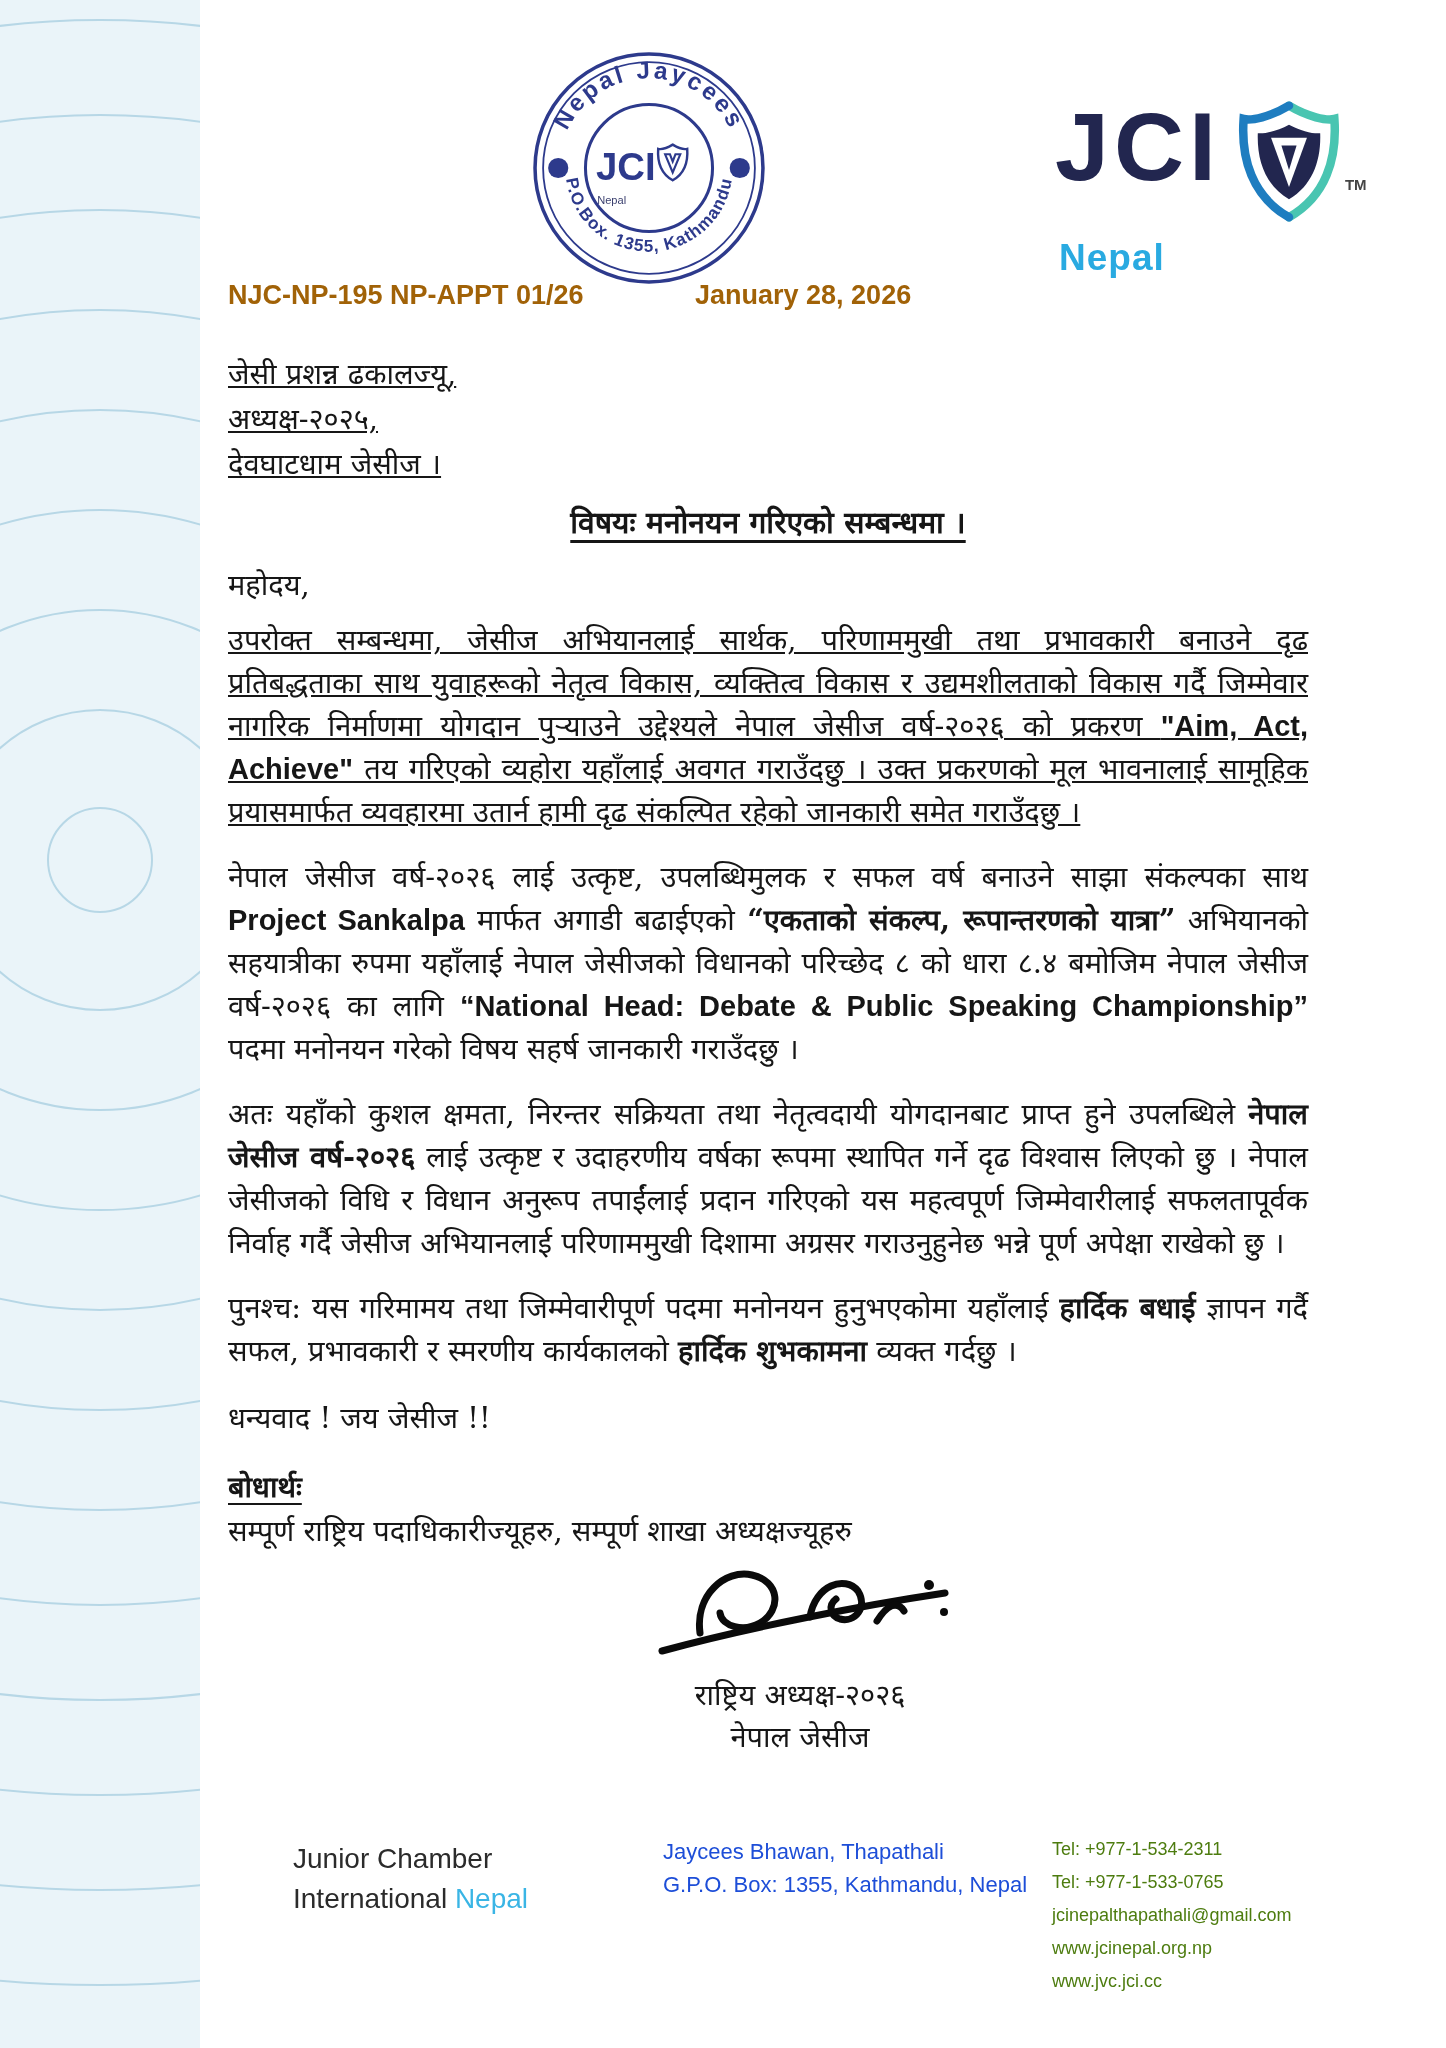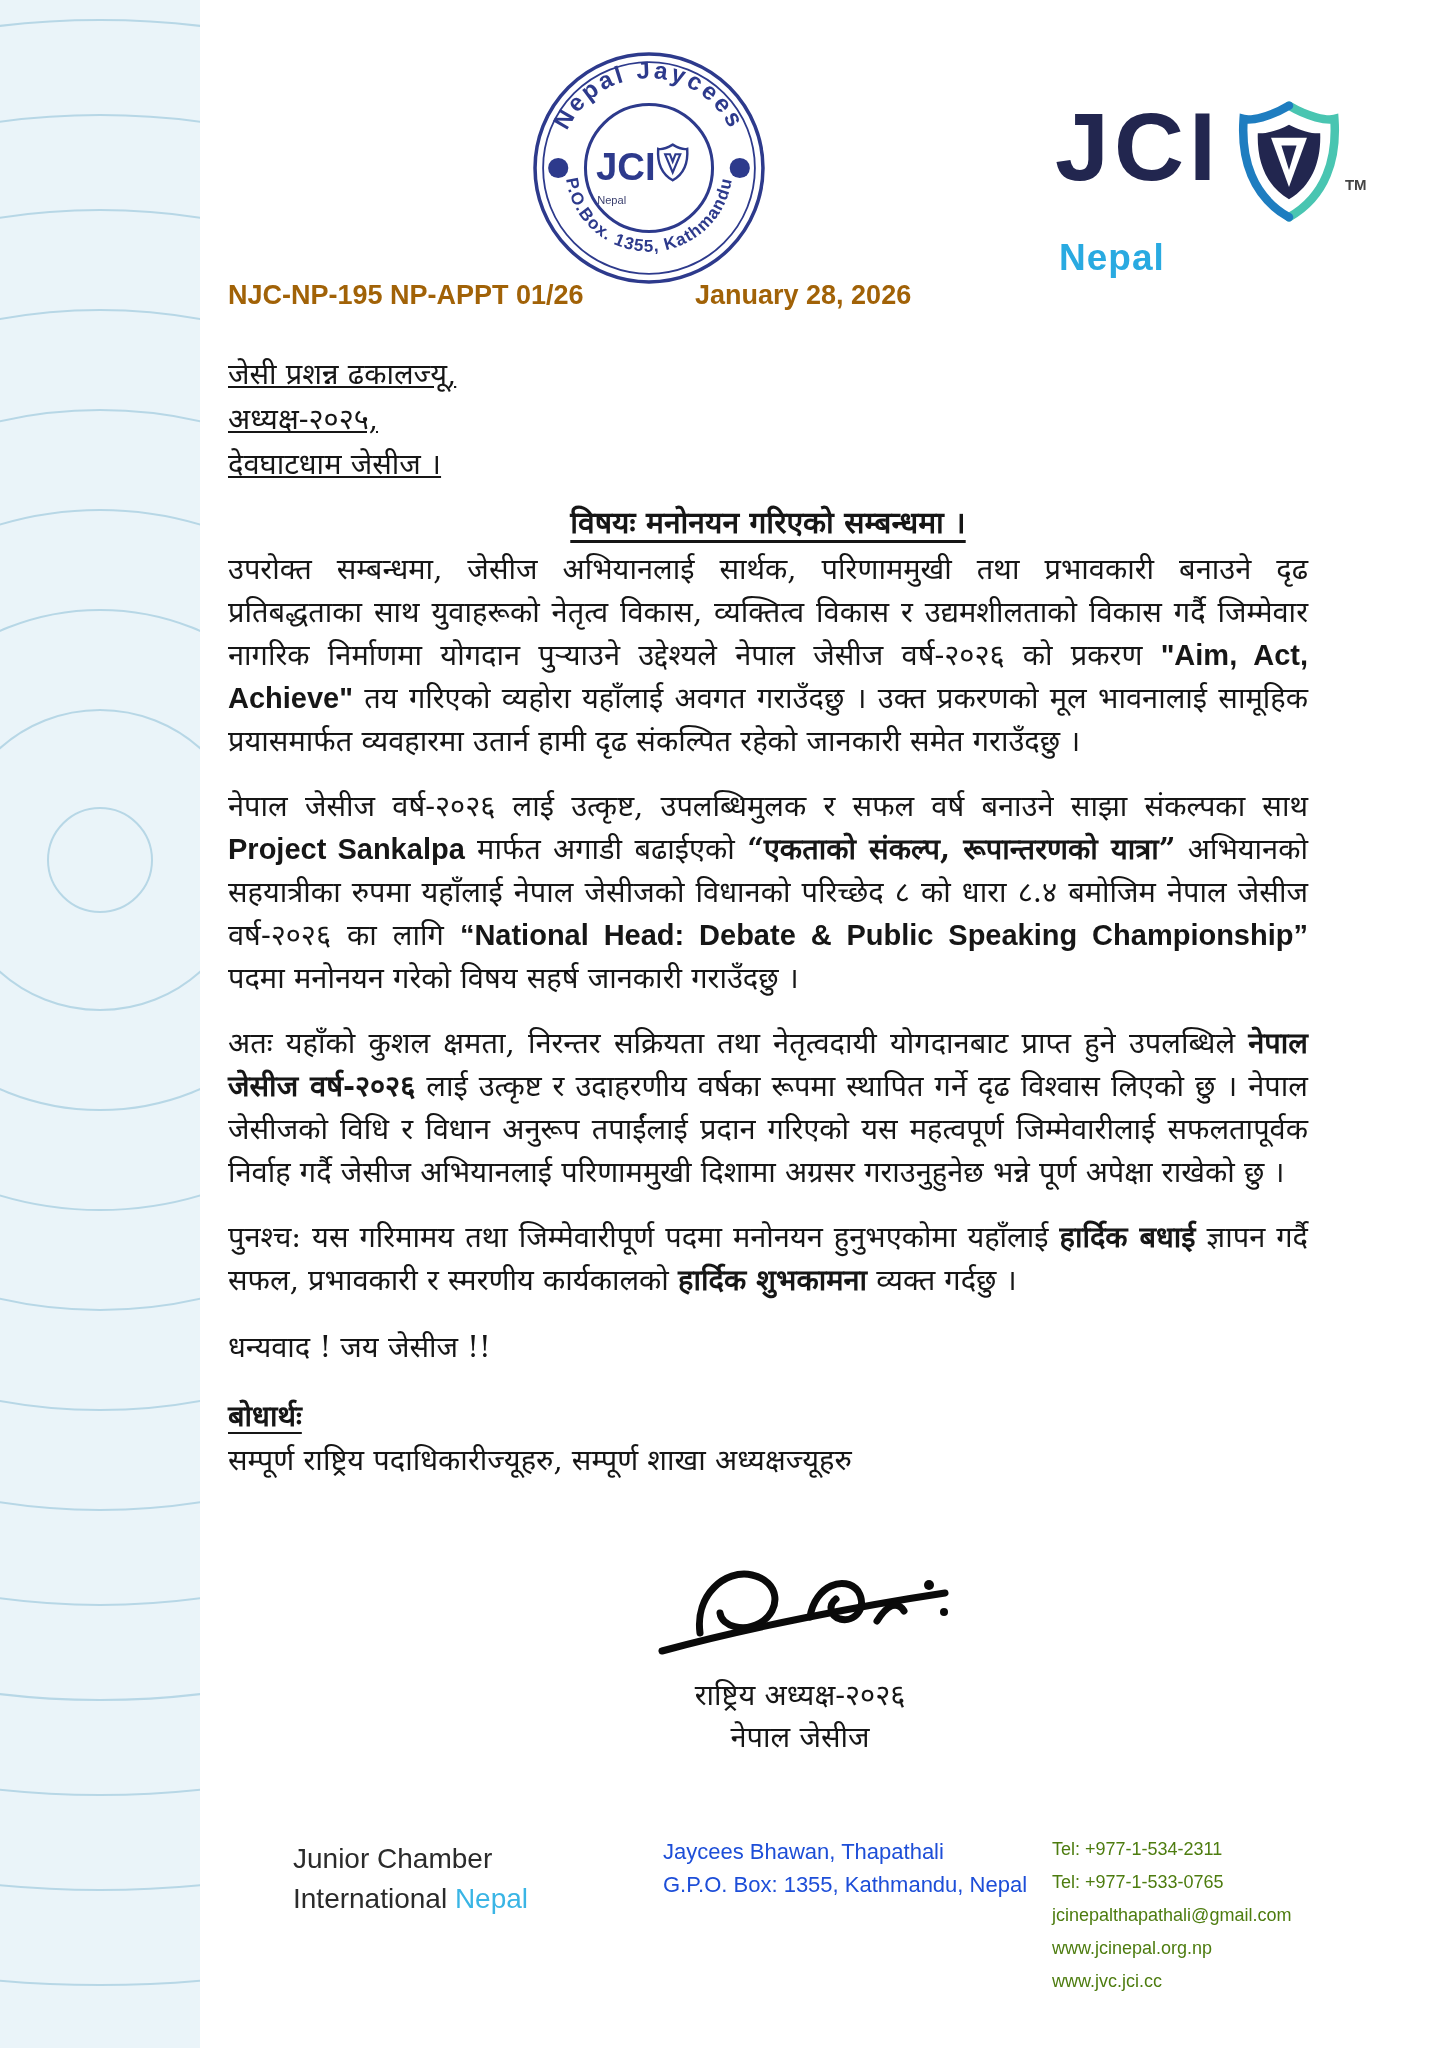--- a/index.html
+++ b/index.html
@@ -18,21 +18,21 @@
   
   .refrow{position:absolute;left:228px;top:280px;width:1080px;
           font-family:"Liberation Sans",sans-serif;font-weight:700;font-size:27px;color:#a16207;}
   .date{position:absolute;left:467px;top:0;}
   
   .content{position:absolute;left:228px;top:352px;width:1080px;font-size:29px;line-height:43px;}
   .recipient div{line-height:45px;text-decoration:underline;}
   .subject{text-align:center;margin-top:14px;font-weight:700;font-size:30px;text-decoration:underline;text-underline-offset:7px;}
   .salutation{margin-top:20px;}
   .para{margin:0;margin-top:22px;text-align:justify;}
-  .para:first-of-type{margin-top:4px;}
+  .para:first-of-type{margin-top:12px;text-decoration:underline;}
   .b{font-weight:700;}
   .latin{font-family:"Liberation Sans",sans-serif;}
   .closing{margin-top:24px;}
   .cc-title{margin-top:26px;font-weight:700;text-decoration:underline;text-underline-offset:6px;}
   .cc-lines div{line-height:45px;}
   
   .sigblock{position:absolute;left:560px;top:1555px;width:480px;text-align:center;}
   .sig-name{font-size:30px;font-weight:600;margin-top:2px;}
   .sig-line{font-size:29px;line-height:42px;}
   
@@ -114,20 +114,21 @@
     <span class="date">January 28, 2026</span>
   </div>
 
   <div class="content">
     <div class="recipient">
         <div>जेसी प्रशन्न ढकालज्यू,</div>
         <div>अध्यक्ष-२०२५,</div>
         <div>देवघाटधाम जेसीज ।</div>
       </div>
     <div class="subject">विषयः मनोनयन गरिएको सम्बन्धमा ।</div>
+    <div class="salutation">महोदय,</div>
     <div>
         <p class="para"><span>उपरोक्त सम्बन्धमा, जेसीज अभियानलाई सार्थक, परिणाममुखी तथा प्रभावकारी बनाउने दृढ प्रतिबद्धताका साथ युवाहरूको नेतृत्व विकास, व्यक्तित्व विकास र उद्यमशीलताको विकास गर्दै जिम्मेवार नागरिक निर्माणमा योगदान पुऱ्याउने उद्देश्यले नेपाल जेसीज वर्ष-२०२६ को प्रकरण </span><span class="b latin">"Aim, Act, Achieve"</span><span> तय गरिएको व्यहोरा यहाँलाई अवगत गराउँदछु । उक्त प्रकरणको मूल भावनालाई सामूहिक प्रयासमार्फत व्यवहारमा उतार्न हामी दृढ संकल्पित रहेको जानकारी समेत गराउँदछु ।</span></p>
         <p class="para"><span>नेपाल जेसीज वर्ष-२०२६ लाई उत्कृष्ट, उपलब्धिमुलक र सफल वर्ष बनाउने साझा संकल्पका साथ </span><span class="b latin">Project Sankalpa</span><span> मार्फत अगाडी बढाईएको </span><span class="b">“एकताको संकल्प, रूपान्तरणको यात्रा”</span><span> अभियानको सहयात्रीका रुपमा यहाँलाई नेपाल जेसीजको विधानको परिच्छेद ८ को धारा ८.४ बमोजिम नेपाल जेसीज वर्ष-२०२६ का लागि </span><span class="b latin">“National Head: Debate &amp; Public Speaking Championship”</span><span> पदमा मनोनयन गरेको विषय सहर्ष जानकारी गराउँदछु ।</span></p>
         <p class="para"><span>अतः यहाँको कुशल क्षमता, निरन्तर सक्रियता तथा नेतृत्वदायी योगदानबाट प्राप्त हुने उपलब्धिले </span><span class="b">नेपाल जेसीज वर्ष-२०२६</span><span> लाई उत्कृष्ट र उदाहरणीय वर्षका रूपमा स्थापित गर्ने दृढ विश्वास लिएको छु । नेपाल जेसीजको विधि र विधान अनुरूप तपाईंलाई प्रदान गरिएको यस महत्वपूर्ण जिम्मेवारीलाई सफलतापूर्वक निर्वाह गर्दै जेसीज अभियानलाई परिणाममुखी दिशामा अग्रसर गराउनुहुनेछ भन्ने पूर्ण अपेक्षा राखेको छु ।</span></p>
         <p class="para"><span>पुनश्च: यस गरिमामय तथा जिम्मेवारीपूर्ण पदमा मनोनयन हुनुभएकोमा यहाँलाई </span><span class="b">हार्दिक बधाई</span><span> ज्ञापन गर्दै सफल, प्रभावकारी र स्मरणीय कार्यकालको </span><span class="b">हार्दिक शुभकामना</span><span> व्यक्त गर्दछु ।</span></p>
       </div>
     <div class="closing">धन्यवाद ! जय जेसीज !!</div>
     <div class="cc-title">बोधार्थः</div>
     <div class="cc-lines">
         <div>सम्पूर्ण राष्ट्रिय पदाधिकारीज्यूहरु, सम्पूर्ण शाखा अध्यक्षज्यूहरु</div>

